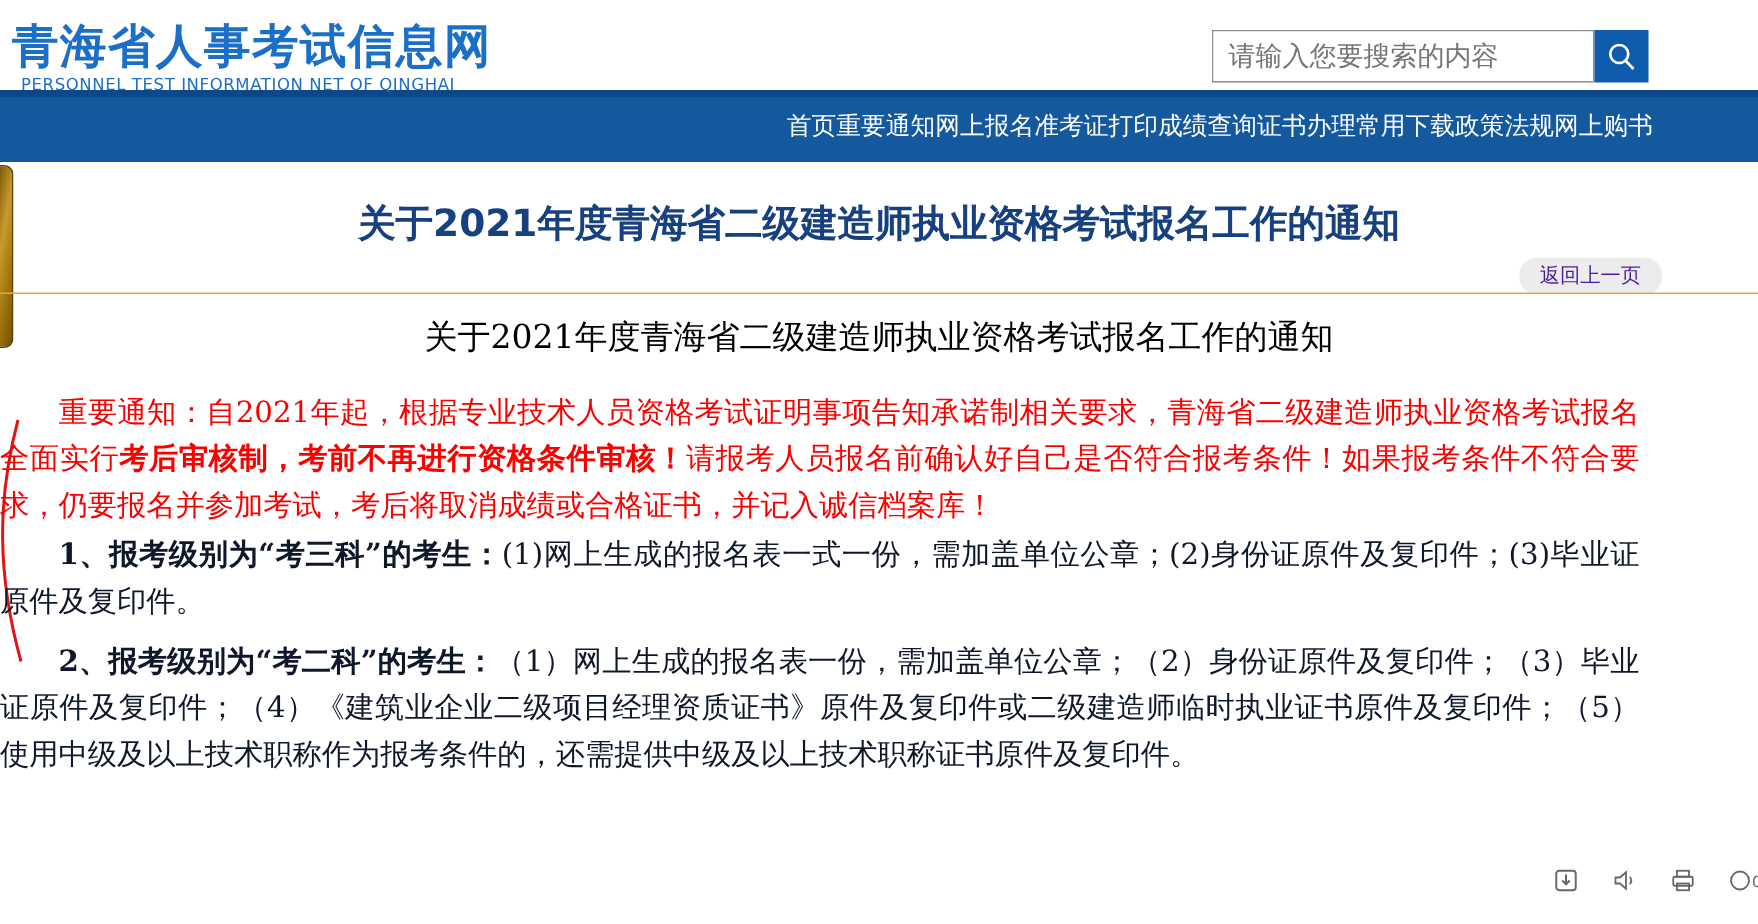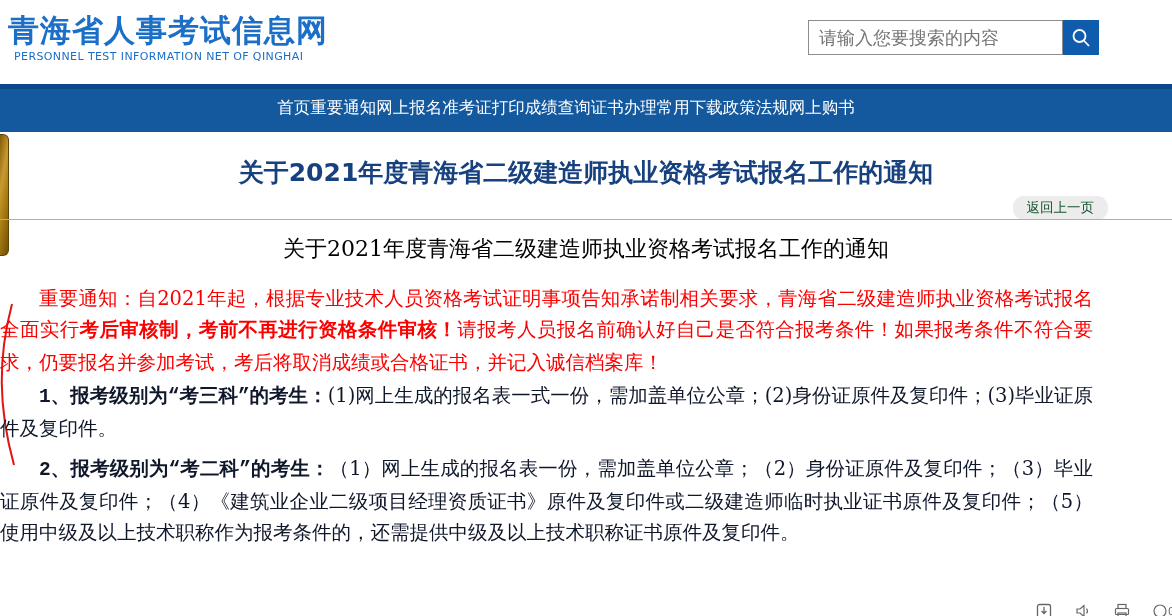--- a/index.html
+++ b/index.html
@@ -2,21 +2,21 @@
 <html><head>
 <meta charset="utf-8">
 <style>
   html,body{margin:0;padding:0;}
   body{
     width:1172px;height:616px;overflow:hidden;background:#fff;
     font-family:"DejaVu Sans","Liberation Sans",sans-serif;
     position:relative;
   }
   
-  .top-header{position:relative;height:84px;background:#fff;}
+  .top-header{position:relative;height:60px;background:#fff;}
   .site-name{
     position:absolute;left:8px;top:10px;margin:0;
     font-size:31px;font-weight:bold;color:#1b6fc7;letter-spacing:1px;
   }
   .site-sub{
     position:absolute;left:14px;top:50px;
     font-size:11px;color:#1b6fc7;letter-spacing:.4px;
   }
   .search-box{
     position:absolute;left:808px;top:20px;width:255px;height:35px;
@@ -30,21 +30,21 @@
   .search-box input::placeholder{color:#757575;opacity:1;}
   .search-btn{
     position:absolute;left:1063px;top:20px;width:36px;height:35px;
     background:#0f5cad;border:none;cursor:pointer;
     display:flex;align-items:center;justify-content:center;padding:0;
   }
   
   .main-nav{
     height:48px;
     background:linear-gradient(to bottom,#0c4889 0,#0c4889 5px,#14589e 5px,#14589e 100%);
-    display:flex;align-items:center;justify-content:center;
+    display:flex;align-items:center;justify-content:flex-end;
     padding:0 70px 0 30px;
   }
   .nav-item{
     color:#fff;font-size:16.5px;cursor:pointer;white-space:nowrap;
   }
   
   .content{position:relative;height:552px;}
   .gold-bar{
     position:absolute;left:0;top:2px;width:9px;height:122px;
     background:linear-gradient(100deg,#7e5a08 0%,#c89a2e 35%,#a87c12 60%,#6f4e06 100%);
@@ -52,21 +52,21 @@
     box-sizing:border-box;
   }
   .red-arc{position:absolute;left:-2px;top:170px;}
   .page-title{
     position:absolute;top:24px;left:0;width:100%;margin:0;
     text-align:center;font-size:25px;font-weight:bold;color:#17407e;
   }
   .back-btn{
     position:absolute;top:64px;right:64px;
     background:#ececec;border:none;border-radius:11px;
-    padding:3px 14px;font-size:13.5px;color:#14532d;cursor:pointer;
+    padding:3px 14px;font-size:13.5px;color:#4c1d95;cursor:pointer;
     font-family:"DejaVu Sans","Liberation Sans",sans-serif;
   }
   .orange-line{
     position:absolute;top:87px;left:0;width:100%;height:0;
     border-top:1px solid #eda33e;
   }
   .doc-title{
     position:absolute;top:102px;left:0;width:100%;margin:0;
     text-align:center;font-size:22px;font-weight:normal;color:#000;
     font-family:"DejaVu Serif","Liberation Serif",serif;
@@ -74,21 +74,21 @@
   .body-text{
     position:absolute;top:151px;left:0;width:1093px;
     font-family:"DejaVu Serif","Liberation Serif",serif;
     font-size:19.5px;line-height:31px;text-align:justify;
   }
   .body-text p{margin:0;text-indent:39px;}
   .body-text p.gap-s{margin-top:2px;}
   .body-text p.gap-m{margin-top:9px;}
   .para-red{color:#fb0000;}
   .para-black{color:#0f172a;}
-  .body-text b{font-weight:bold;font-family:Liberation Mono, monospace;}
+  .body-text b{font-weight:bold;}
   
   .bottom-icons{
     position:absolute;left:1036px;top:471px;display:flex;gap:23px;
   }
   .bicon{display:inline-block;color:#666;}
 </style>
 </head>
 <body>
 
 <header class="top-header">

